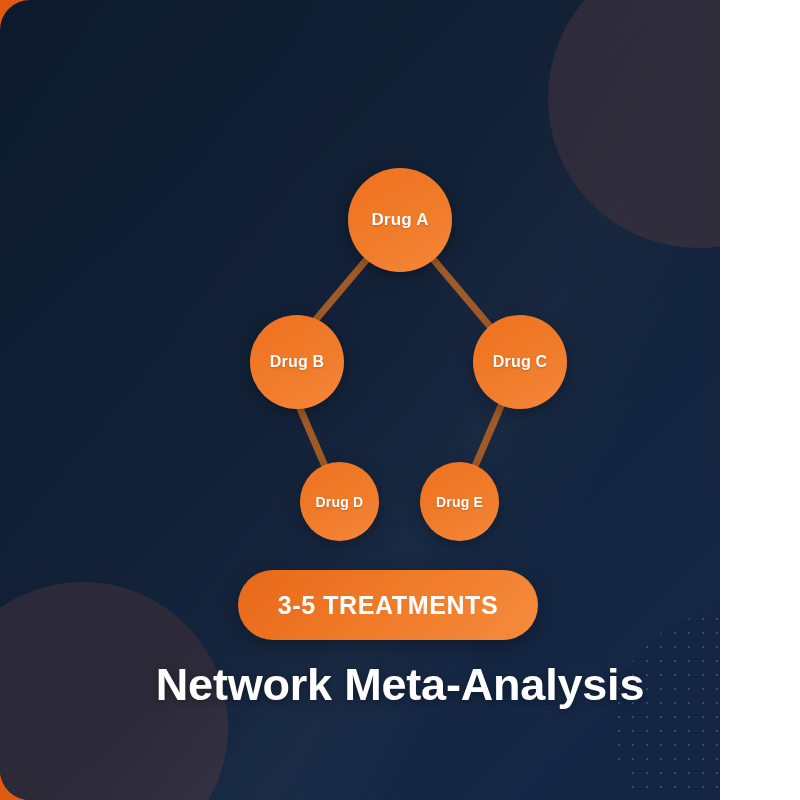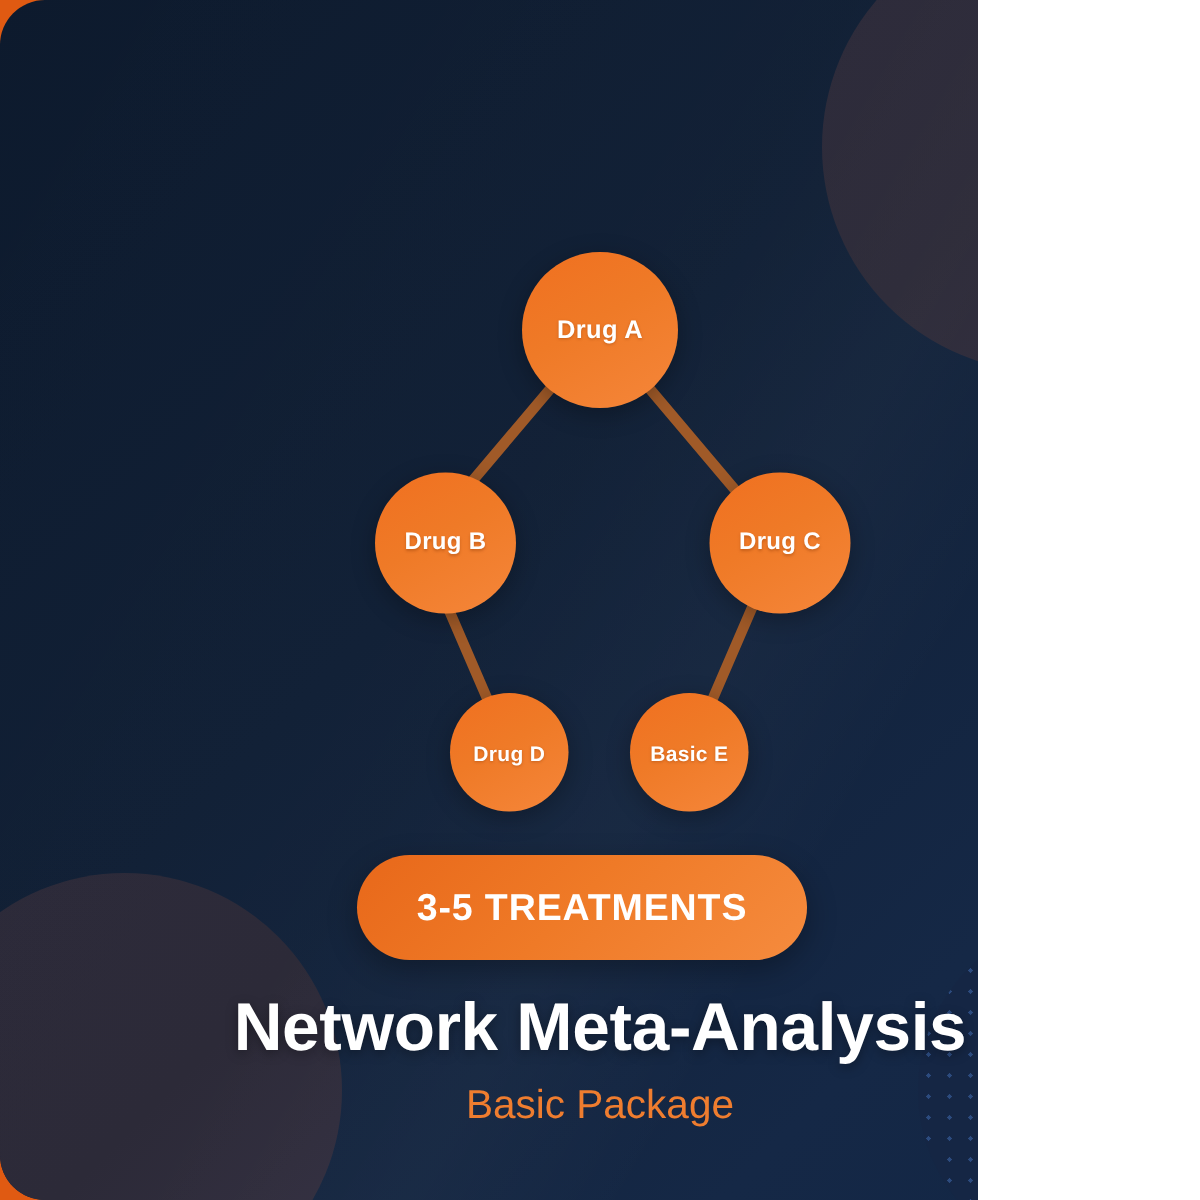--- a/index.html
+++ b/index.html
@@ -6,21 +6,21 @@
     margin: 0;
     padding: 0;
     width: 800px;
     height: 800px;
     overflow: hidden;
     font-family: "Liberation Sans", sans-serif;
   }
 
   #stage {
     position: relative;
-    width: 652px;
+    width: 720px;
     height: 800px;
     background: #e05a12;
     overflow: hidden;
   }
 
   
   #card {
     position: absolute;
     left: 0; top: 0;
     width: 800px;
@@ -175,28 +175,27 @@
       <div class="node md" id="node-b">
         <span>Drug B</span>
       </div>
       <div class="node sm" id="node-d">
         <span>Drug D</span>
       </div>
       <div class="node md" id="node-c">
         <span>Drug C</span>
       </div>
       <div class="node sm" id="node-e">
-        <span>Basic E</span>
+        <span>Drug E</span>
       </div>
 
     </div>
 
     <div id="badge">
       <span>3-5 TREATMENTS</span>
     </div>
 
     <div id="text-block">
       <div id="title">Network Meta-Analysis</div>
-      <div id="subtitle">Basic Package</div>
     </div>
 
   </div>
 </div>
 
 </body></html>

